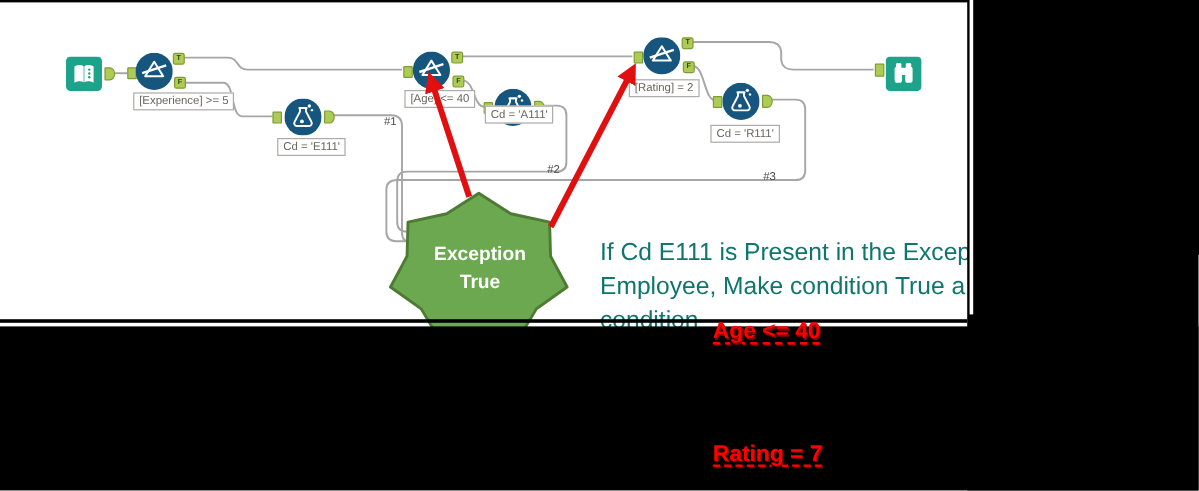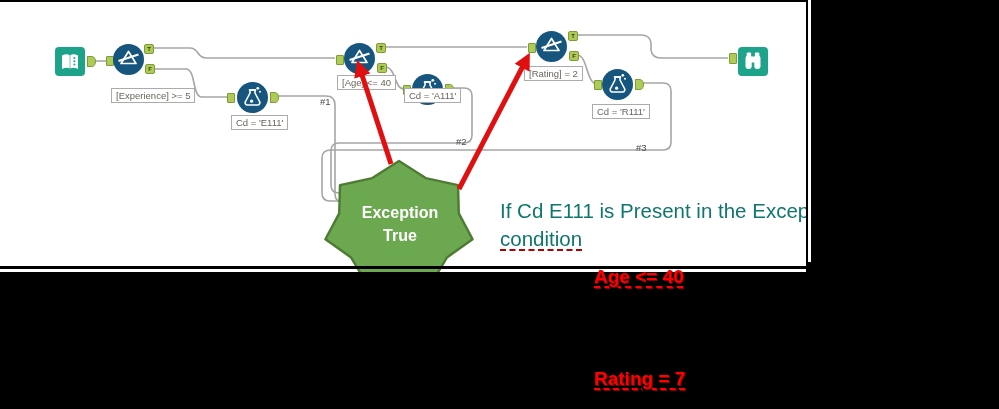--- a/index.html
+++ b/index.html
@@ -64,21 +64,21 @@
   <div class="anchor in" style="left:106px;top:56px"></div>
   <div class="tool" style="left:113px;top:44px">
     <svg width="31" height="31">
       <circle cx="15.5" cy="15.5" r="15.5" fill="#15557E"></circle>
       <path d="M15.5,7.5 L23,19.5 L8,19.5 Z" fill="none" stroke="#fff" stroke-width="1.7" stroke-linejoin="round"></path>
       <line x1="5.5" y1="17" x2="25.5" y2="10.5" stroke="#fff" stroke-width="2"></line>
     </svg>
   </div>
   <div class="anchor" style="left:144px;top:44px">T</div>
   <div class="anchor" style="left:145px;top:64px">F</div>
-  <div class="tool-note" style="left:111px;top:88px">[Experience] &gt;= 5</div>
+  <div class="tool-note" style="left:111px;top:77px">[Experience] &gt;= 5</div>
 
   <div class="anchor in" style="left:227px;top:93px"></div>
   <div class="tool" style="left:237px;top:82px">
     <svg width="31" height="31">
       <circle cx="15.5" cy="15.5" r="15.5" fill="#15557E"></circle>
       <path d="M13,8 L13,11 L8.5,19.5 A2.3,2.3 0 0 0 10.5,23 L20.5,23 A2.3,2.3 0 0 0 22.5,19.5 L18,11 L18,8 Z" fill="none" stroke="#fff" stroke-width="1.6" stroke-linejoin="round"></path>
       <line x1="11.8" y1="8" x2="19.2" y2="8" stroke="#fff" stroke-width="1.6"></line>
       <circle cx="20.8" cy="6.3" r="1.4" fill="#fff"></circle>
       <circle cx="23" cy="9.8" r="1" fill="#fff"></circle>
       <circle cx="14.6" cy="19.2" r="1.6" fill="#fff"></circle>
@@ -167,20 +167,21 @@
       <marker id="ah" viewBox="0 0 4 4" refX="1" refY="2" markerWidth="3.4" markerHeight="3.4" orient="auto">
         <path d="M0,0 L4,2 L0,4 Z" fill="#E01010"></path>
       </marker>
     </defs>
     <line x1="391" y1="164" x2="361" y2="72" stroke="#E01010" stroke-width="5" marker-end="url(#ah)"></line>
     <line x1="459" y1="189" x2="524" y2="64" stroke="#E01010" stroke-width="5" marker-end="url(#ah)"></line>
   </svg>
 
   <div class="note-text">
     <div>If Cd E111 is Present in the Excep</div>
+    <div>Employee, Make condition True a</div>
     <div class="misspelled">condition</div>
   </div>
 
   <div class="mask" style="left:0;top:0;width:999px;height:2px"></div>
   <div class="mask" style="left:806px;top:0;width:193px;height:409px"></div>
   <div class="slit" style="left:808px;top:0;width:3px;height:262px"></div>
   <div class="mask" style="left:0;top:266px;width:806px;height:3px"></div>
   <div class="mask" style="left:0;top:272px;width:999px;height:137px"></div>
 
   <div class="red-note" style="left:594px;top:266px">Age &lt;= 40</div>

